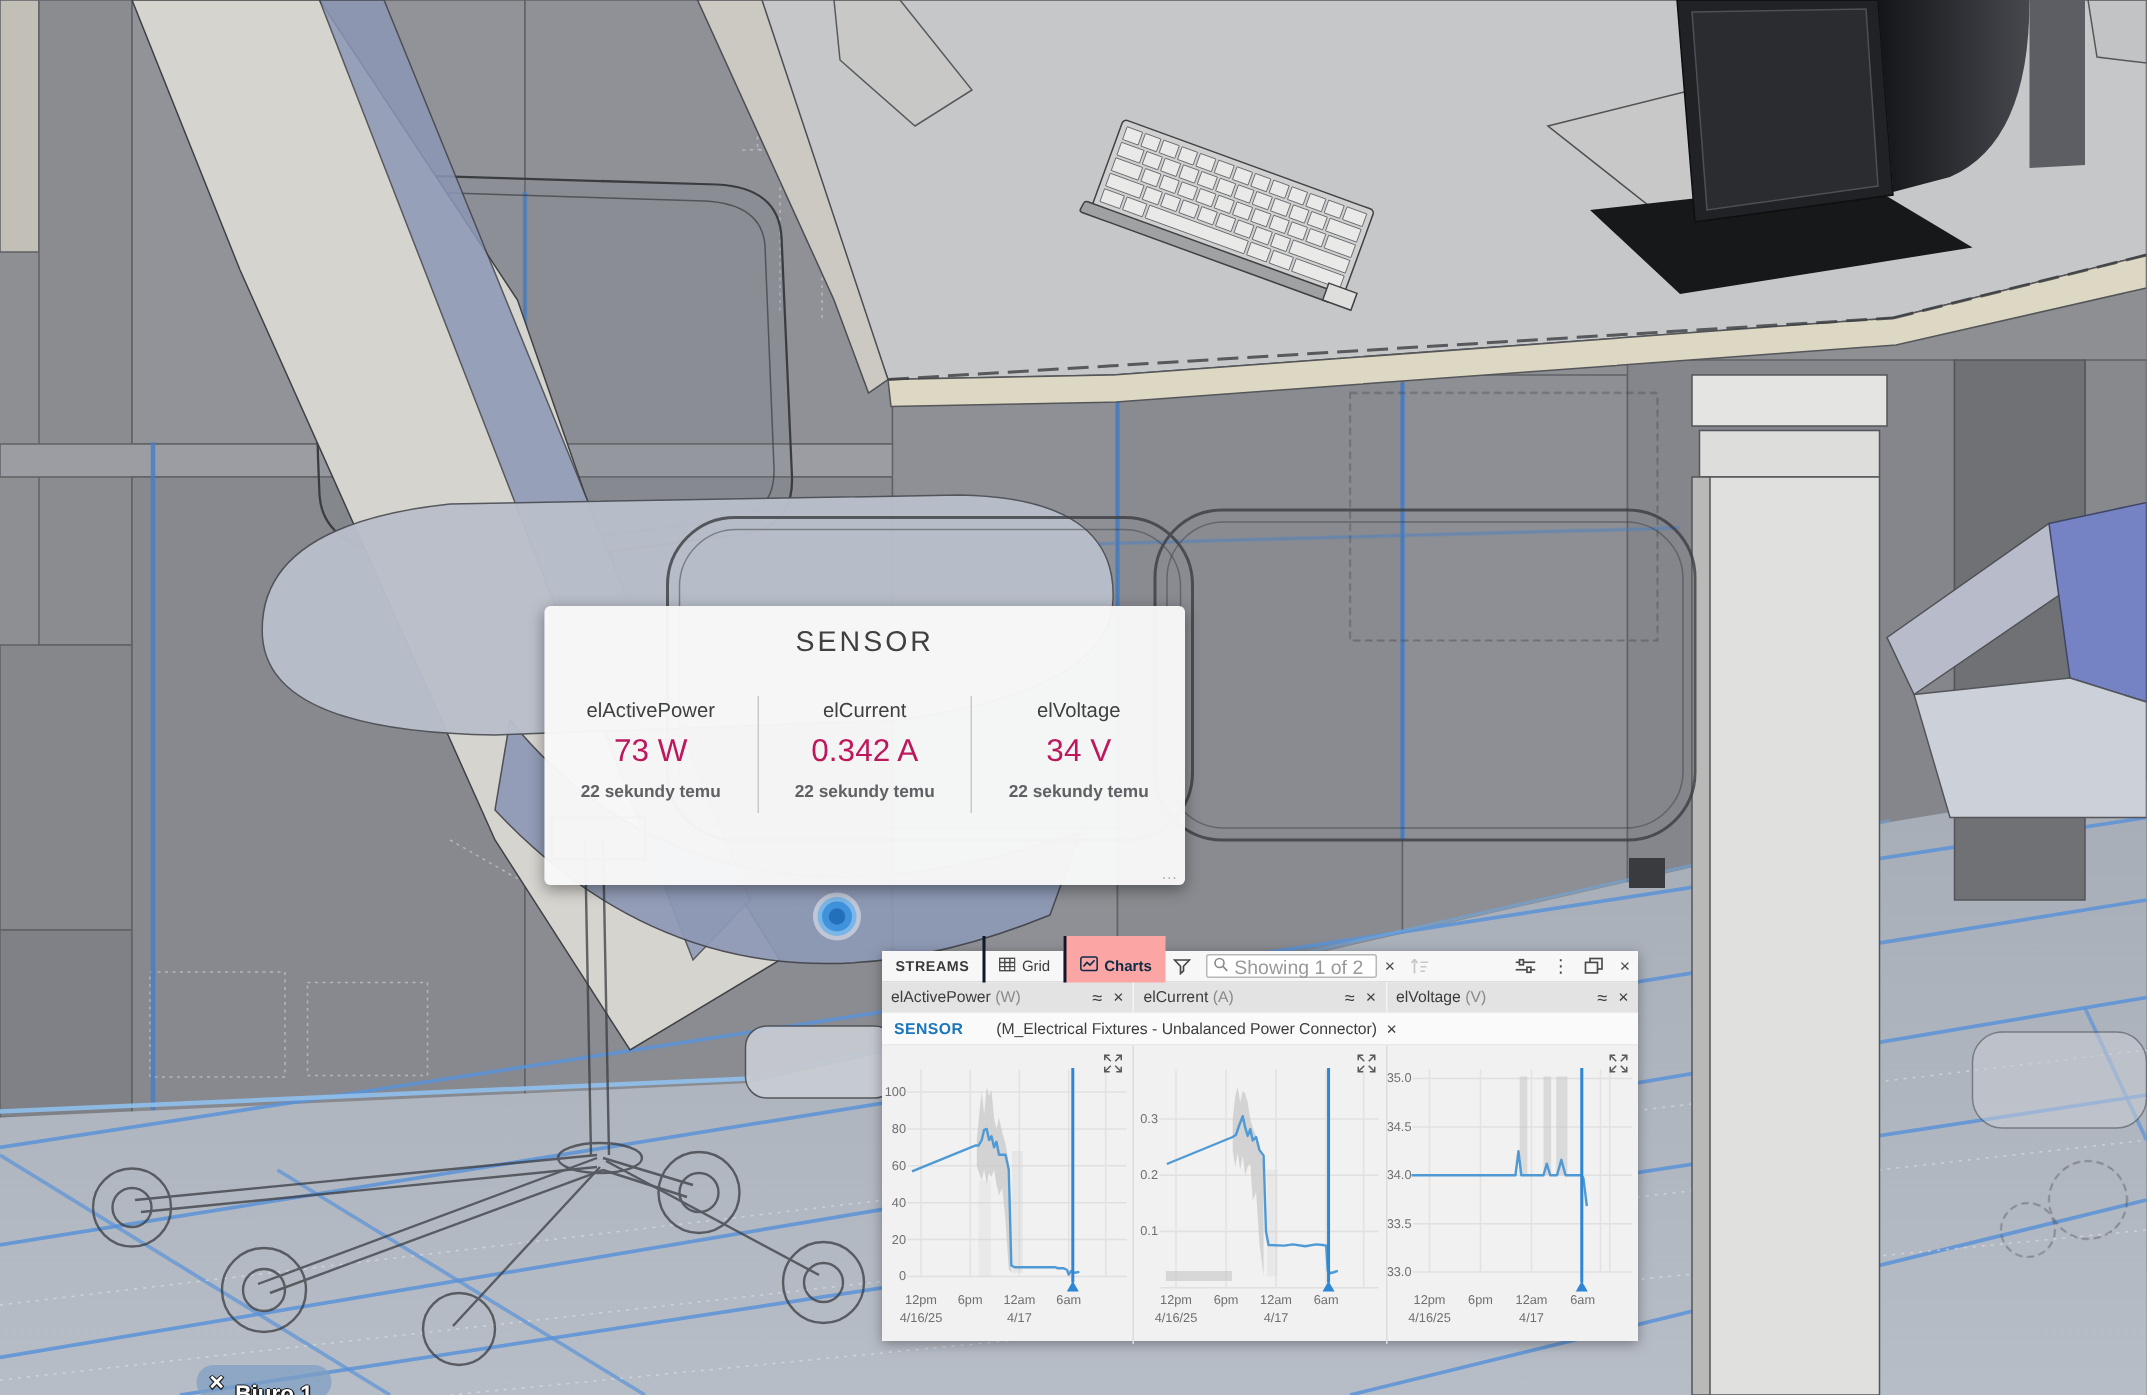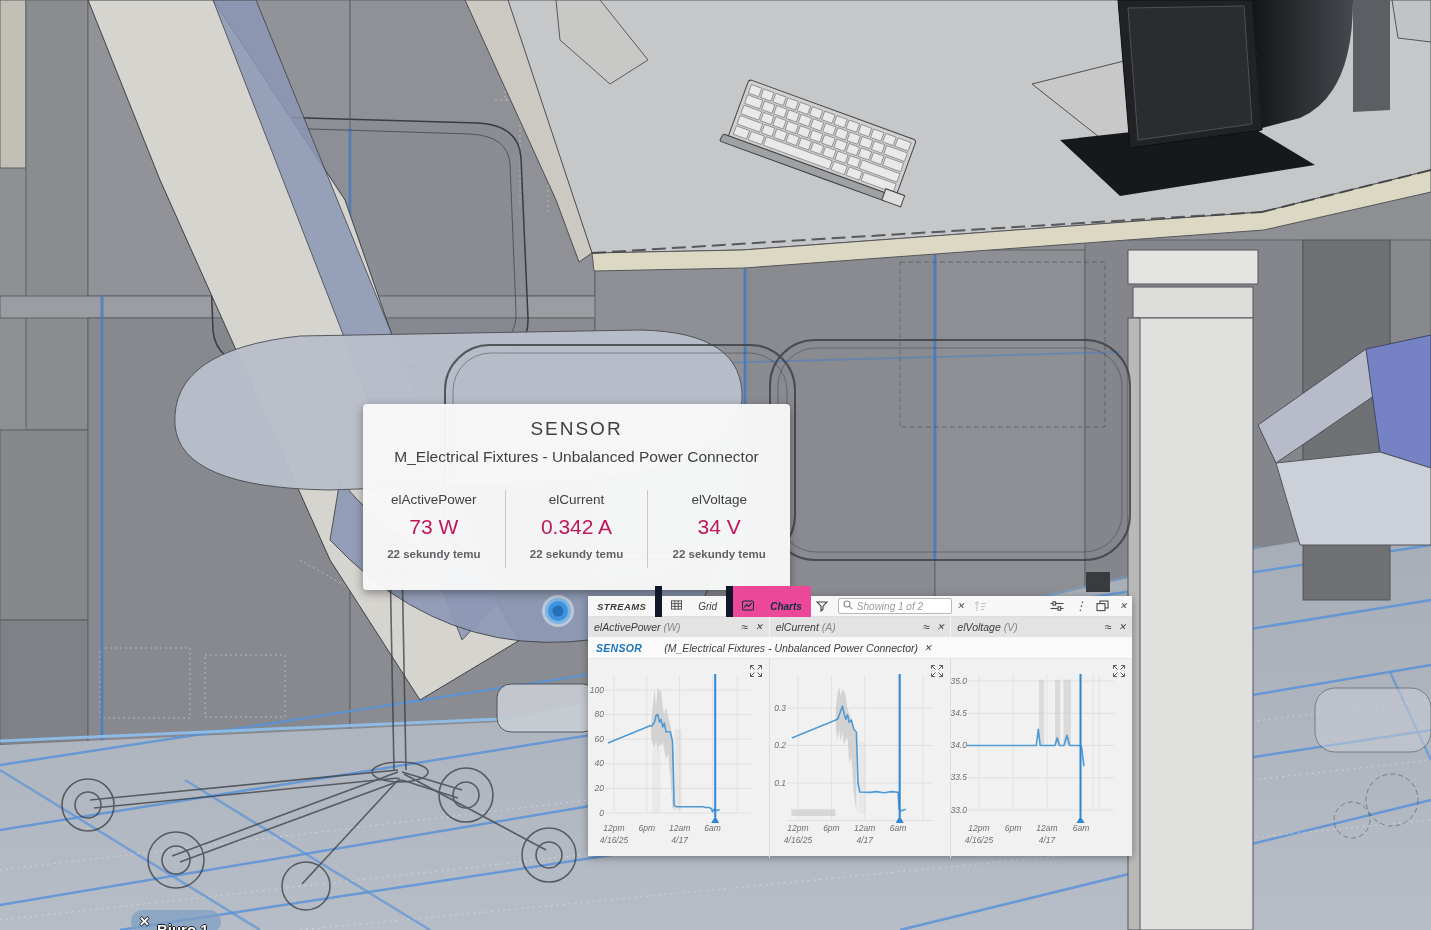--- a/index.html
+++ b/index.html
@@ -15,34 +15,34 @@
   .tt-sub{margin-top:8px;font-size:15.5px;color:#3f4042;}
   .tt-metrics{display:flex;margin-top:24px;height:78px;}
   .tt-col{flex:1;padding-top:2px;}
   .tt-col + .tt-col{border-left:1px solid #c9c9c9;}
   .tt-label{font-size:13.5px;color:#3f4042;}
   .tt-value{font-size:21px;margin-top:8px;color:#be185d;}
   .tt-time{font-size:11.5px;margin-top:9px;color:#606165;font-weight:bold;}
   .tt-ellipsis{position:absolute;right:5px;bottom:1px;font-size:11px;color:#b0b0b0;}
 
   
-  .panel{position:absolute;left:588px;top:596px;width:544px;height:260px;
-    background:#f1f1f1;box-shadow:0 2px 8px rgba(0,0,0,.35);color:#3c3c3c;font-style:italic;}
+  .panel{position:absolute;left:588px;top:634px;width:504px;height:260px;
+    background:#f1f1f1;box-shadow:0 2px 8px rgba(0,0,0,.35);color:#3c3c3c;}
   .panel-header{height:20px;background:#f7f7f7;border-bottom:1px solid #dedede;
     display:flex;align-items:center;font-size:10px;}
   .streams-title{font-size:9.5px;font-weight:700;letter-spacing:.4px;padding:0 9px;color:#3a3a3a;}
-  .tab{height:20px;display:flex;align-items:center;gap:16px;padding:10px 9px;
-    border-left:7px solid #0f172a;cursor:default;}
-  .tab.active{background:#ec4899;color:#0d2b44;font-weight:700;}
+  .tab{height:20px;display:flex;align-items:center;gap:4px;padding:10px 9px;
+    border-left:2px solid #0f172a;cursor:default;}
+  .tab.active{background:#fca5a5;color:#0d2b44;font-weight:700;}
   .icon-btn{display:flex;align-items:center;justify-content:center;height:20px;
     padding:0 5px;color:#4a4a4a;font-size:9px;}
   .icon-btn.disabled{color:#c6c6c6;}
   .searchbox{display:flex;align-items:center;gap:4px;width:104px;height:14px;
     background:#fff;border:1px solid #b8b8b8;border-radius:2px;margin-left:5px;padding:0 4px;}
-  .search-text{font-size:10px;color:#9a9a9a;white-space:nowrap;}
+  .search-text{font-size:13px;color:#9a9a9a;white-space:nowrap;}
   .hspacer{flex:1;}
   .kebab{font-size:12px;line-height:10px;}
 
   .col-headers{display:flex;height:20px;border-bottom:1px solid #f7f7f7;font-size:10.5px;}
   .col{flex:1;display:flex;align-items:center;background:#e3e3e3;
     border-right:1px solid #f4f4f4;padding:0 6px;}
   .col:last-child{border-right:none;}
   .col .unit{color:#8a8a8a;margin-left:3px;}
   .col .approx{margin-left:auto;font-size:12px;color:#3f3f3f;}
   .col .xico{margin-left:7px;font-size:9px;color:#3f3f3f;}
@@ -317,21 +317,20 @@
   <g>
     <circle cx="558" cy="611" r="16" fill="#ffffff" opacity="0.45"></circle>
     <circle cx="558" cy="611" r="13" fill="#7ab6e8"></circle>
     <circle cx="558" cy="611" r="10" fill="#3f93dc"></circle>
     <circle cx="558" cy="611" r="5.5" fill="#2470b8"></circle>
   </g>
 </svg>
 
 <div class="tooltip-card">
   <div class="tt-title">SENSOR</div>
-  <div class="tt-sub">M_Electrical Fixtures - Unbalanced Power Connector</div>
   <div class="tt-metrics">
     <div class="tt-col">
       <div class="tt-label">elActivePower</div>
       <div class="tt-value">73 W</div>
       <div class="tt-time">22 sekundy temu</div>
     </div>
     <div class="tt-col">
       <div class="tt-label">elCurrent</div>
       <div class="tt-value">0.342 A</div>
       <div class="tt-time">22 sekundy temu</div>

